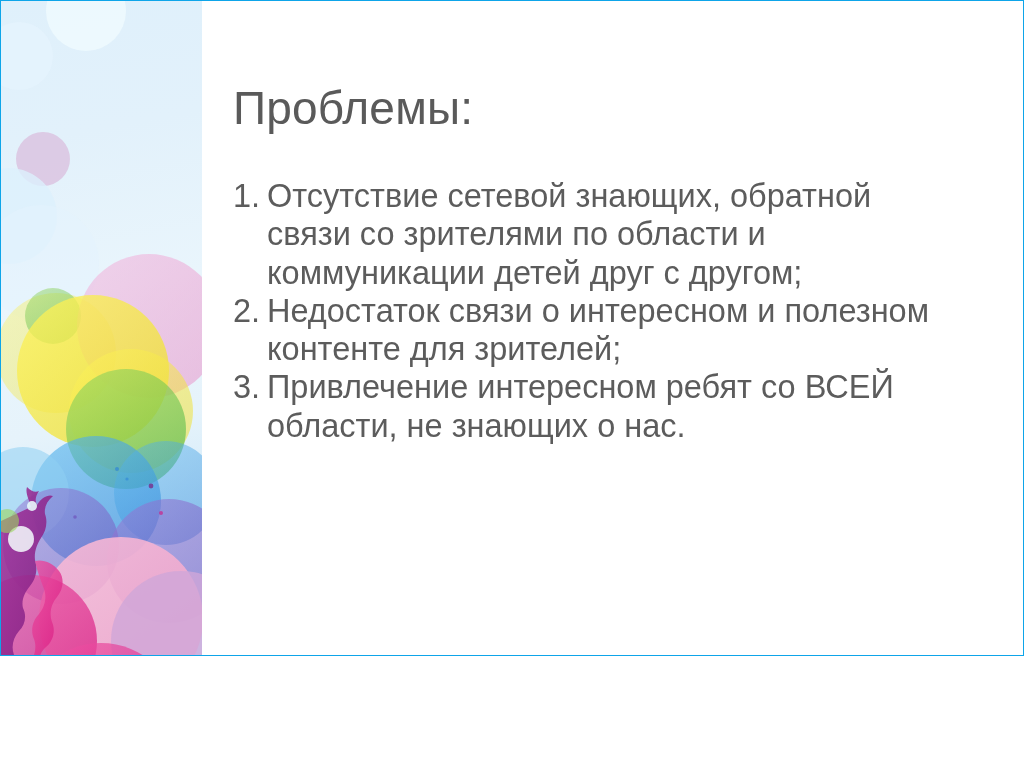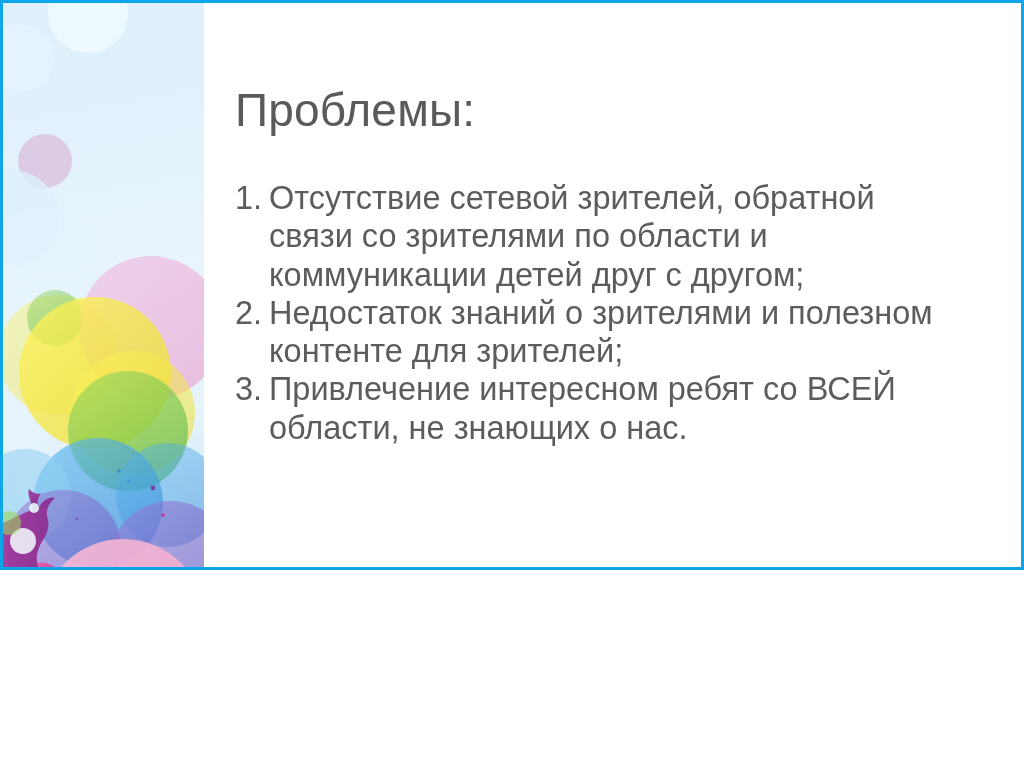--- a/index.html
+++ b/index.html
@@ -8,25 +8,25 @@
     padding: 0;
     background: #ffffff;
   }
   body {
     font-family: "Liberation Sans", "DejaVu Sans", sans-serif;
   }
 
   .slide {
     position: relative;
     width: 1024px;
-    height: 570px;
+    height: 656px;
     background: #ffffff;
     overflow: hidden;
     box-sizing: border-box;
-    border: 3px solid #0ea5e9;
+    border: 1px solid #0ea5e9;
   }
 
   
   .deco-panel {
     position: absolute;
     left: 0;
     top: 0;
     width: 201px;
     height: 767px;
     overflow: hidden;
@@ -200,26 +200,26 @@
   </div>
 
   <div class="content">
 
     <div class="slide-title">Проблемы:</div>
 
     <ol class="bullet-list">
 
       <li class="bullet-item">
         <span class="bullet-num">1.</span>
-        <span class="bullet-text">Отсутствие сетевой зрителей, обратной связи со зрителями по области и коммуникации детей друг с другом;</span>
+        <span class="bullet-text">Отсутствие сетевой знающих, обратной связи со зрителями по области и коммуникации детей друг с другом;</span>
       </li>
 
       <li class="bullet-item">
         <span class="bullet-num">2.</span>
-        <span class="bullet-text">Недостаток знаний о зрителями и полезном контенте для зрителей;</span>
+        <span class="bullet-text">Недостаток связи о интересном и полезном контенте для зрителей;</span>
       </li>
 
       <li class="bullet-item">
         <span class="bullet-num">3.</span>
         <span class="bullet-text">Привлечение интересном ребят со ВСЕЙ области, не знающих о нас.</span>
       </li>
 
     </ol>
   </div>
 </div>

